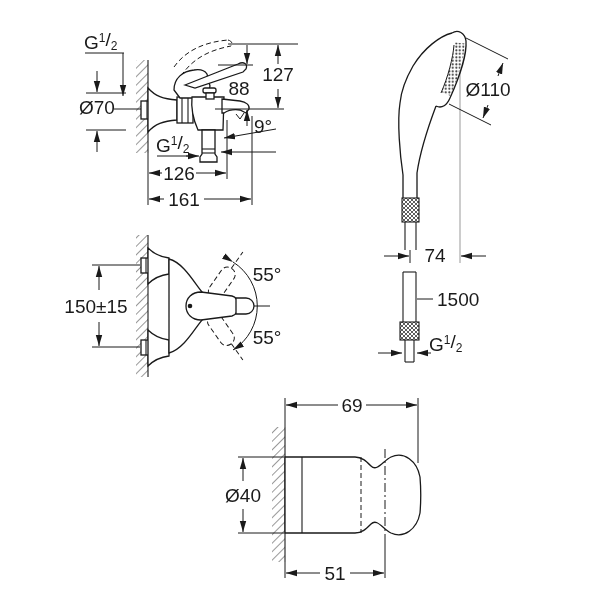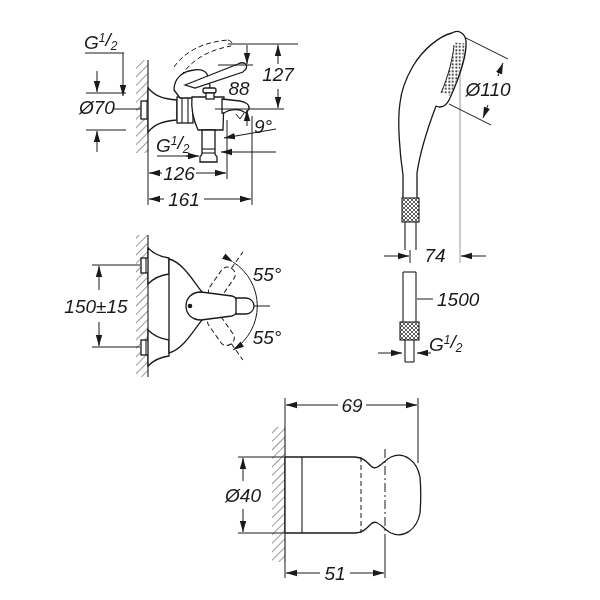--- a/index.html
+++ b/index.html
@@ -1,18 +1,18 @@
 <!DOCTYPE html>
 <html><head>
 <meta charset="utf-8">
 <style>
   html,body { margin:0; padding:0; background:#fff; }
   .canvas {
     position:relative; width:600px; height:600px; background:#ffffff;
-    font-family:"Liberation Sans", sans-serif; overflow:hidden;font-style:italic;
+    font-family:"Liberation Sans", sans-serif; overflow:hidden;
   }
   svg { position:absolute; left:0; top:0; }
   text { fill:#1a1a1a; font-family:"Liberation Sans", sans-serif; }
   .dim  { font-size:19px; }
   .frac { font-size:12px; }
   .ln   { stroke:#1a1a1a; stroke-width:1.1; fill:none; }
   .thin { stroke:#1a1a1a; stroke-width:1;   fill:none; }
   .shape{ stroke:#1a1a1a; stroke-width:1.3; fill:#ffffff; }
   .shapen{ stroke:#1a1a1a; stroke-width:1.3; fill:none; }
   .dash { stroke-dasharray:5,3; }

